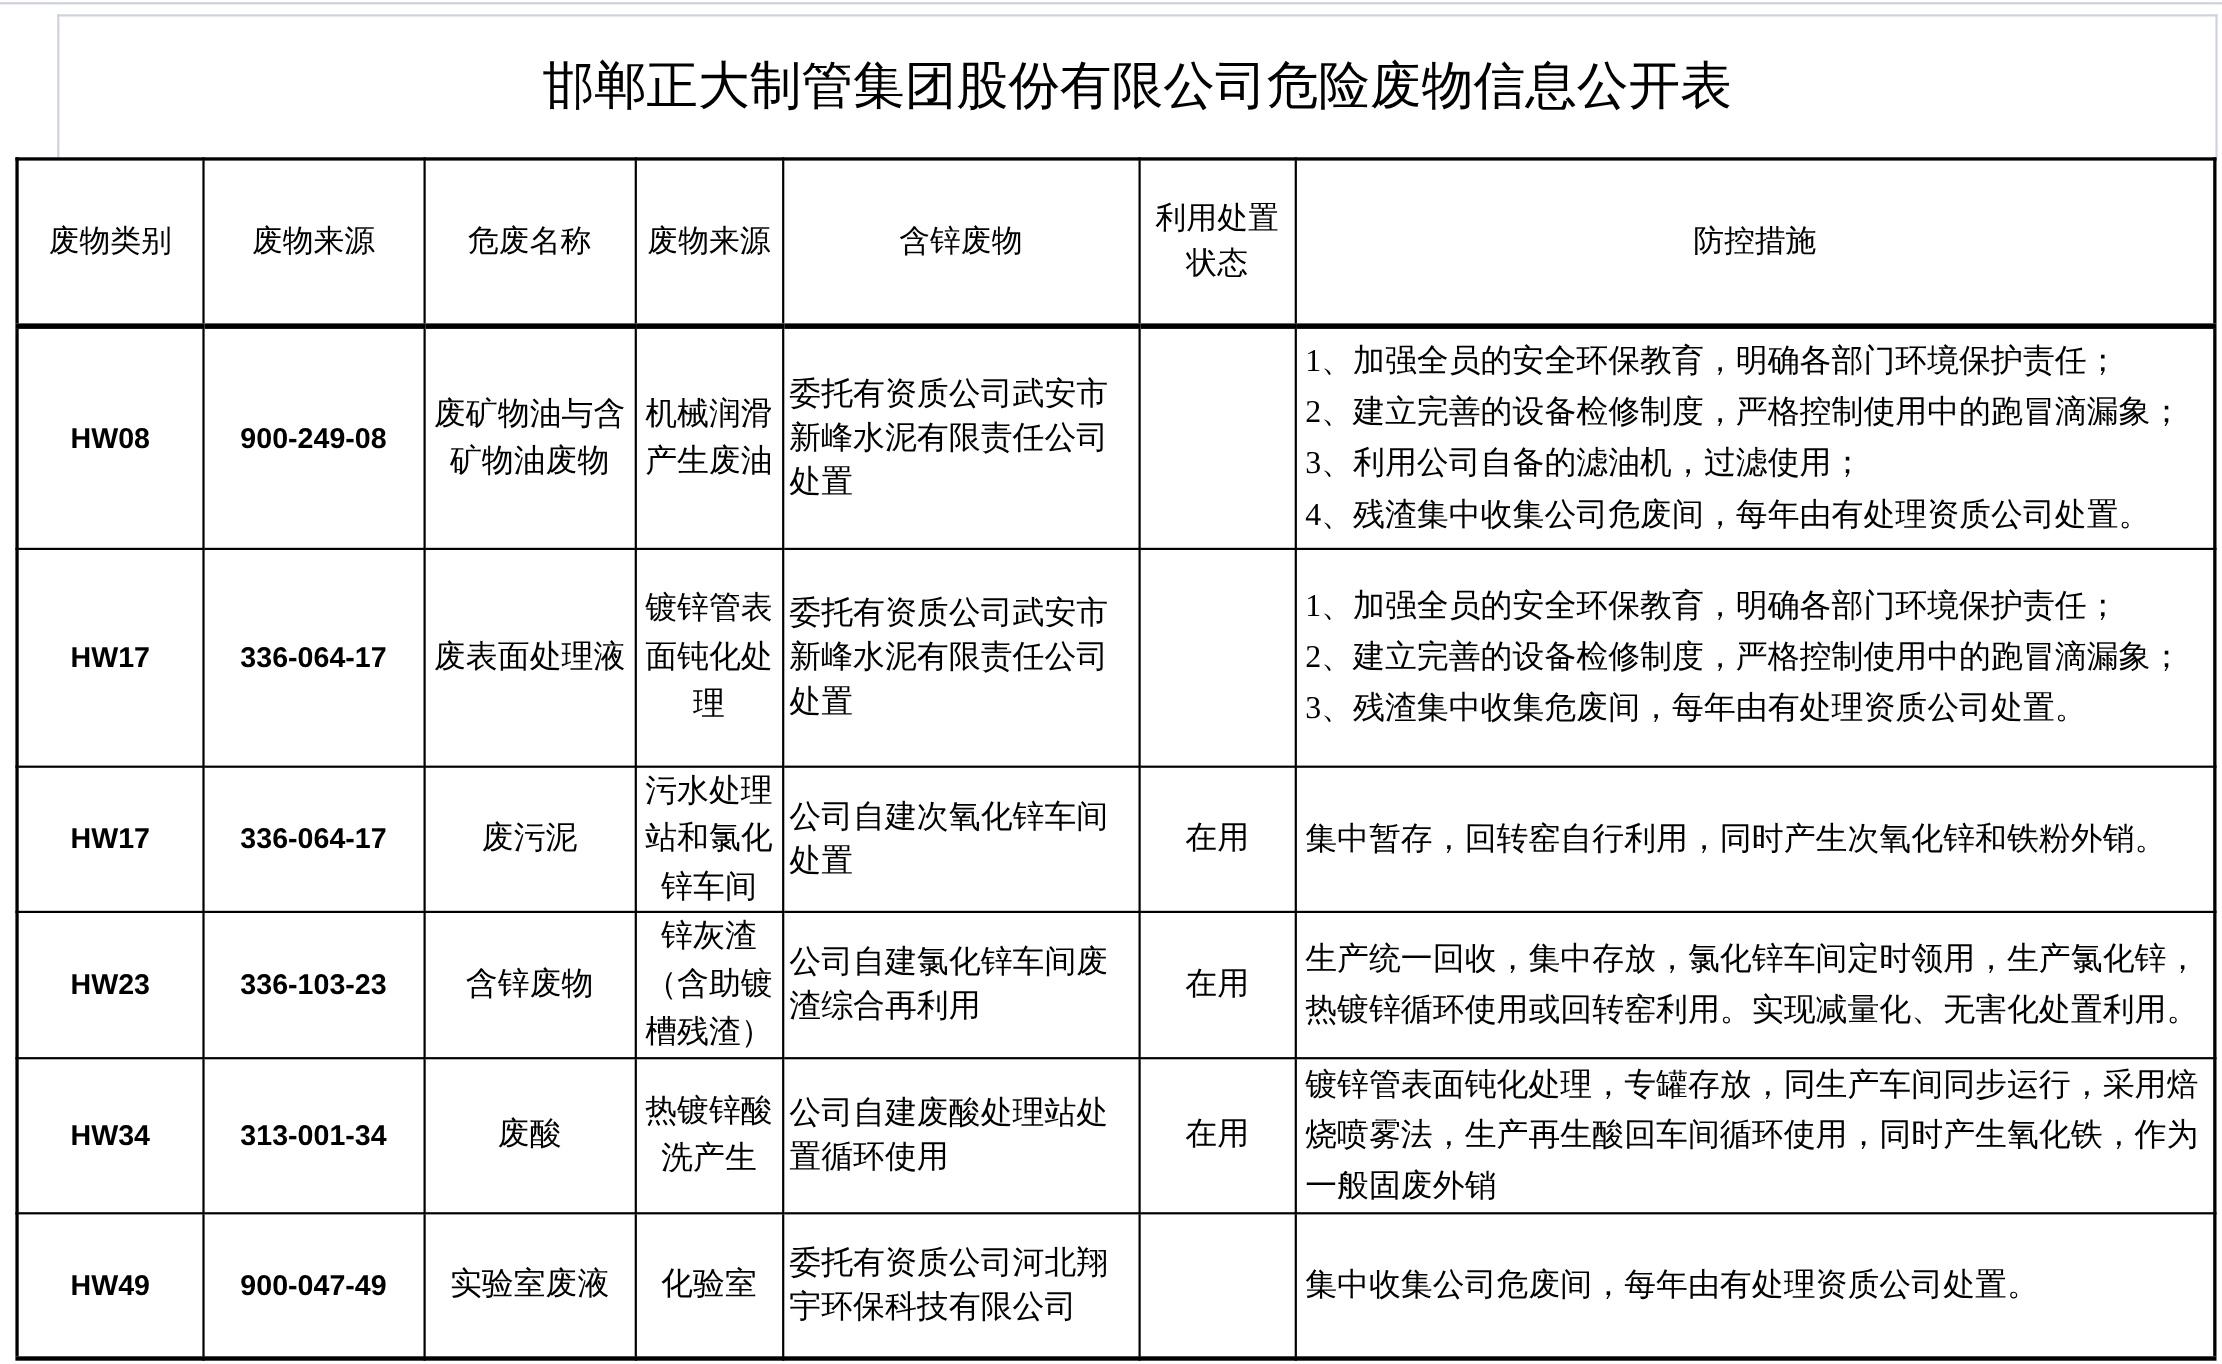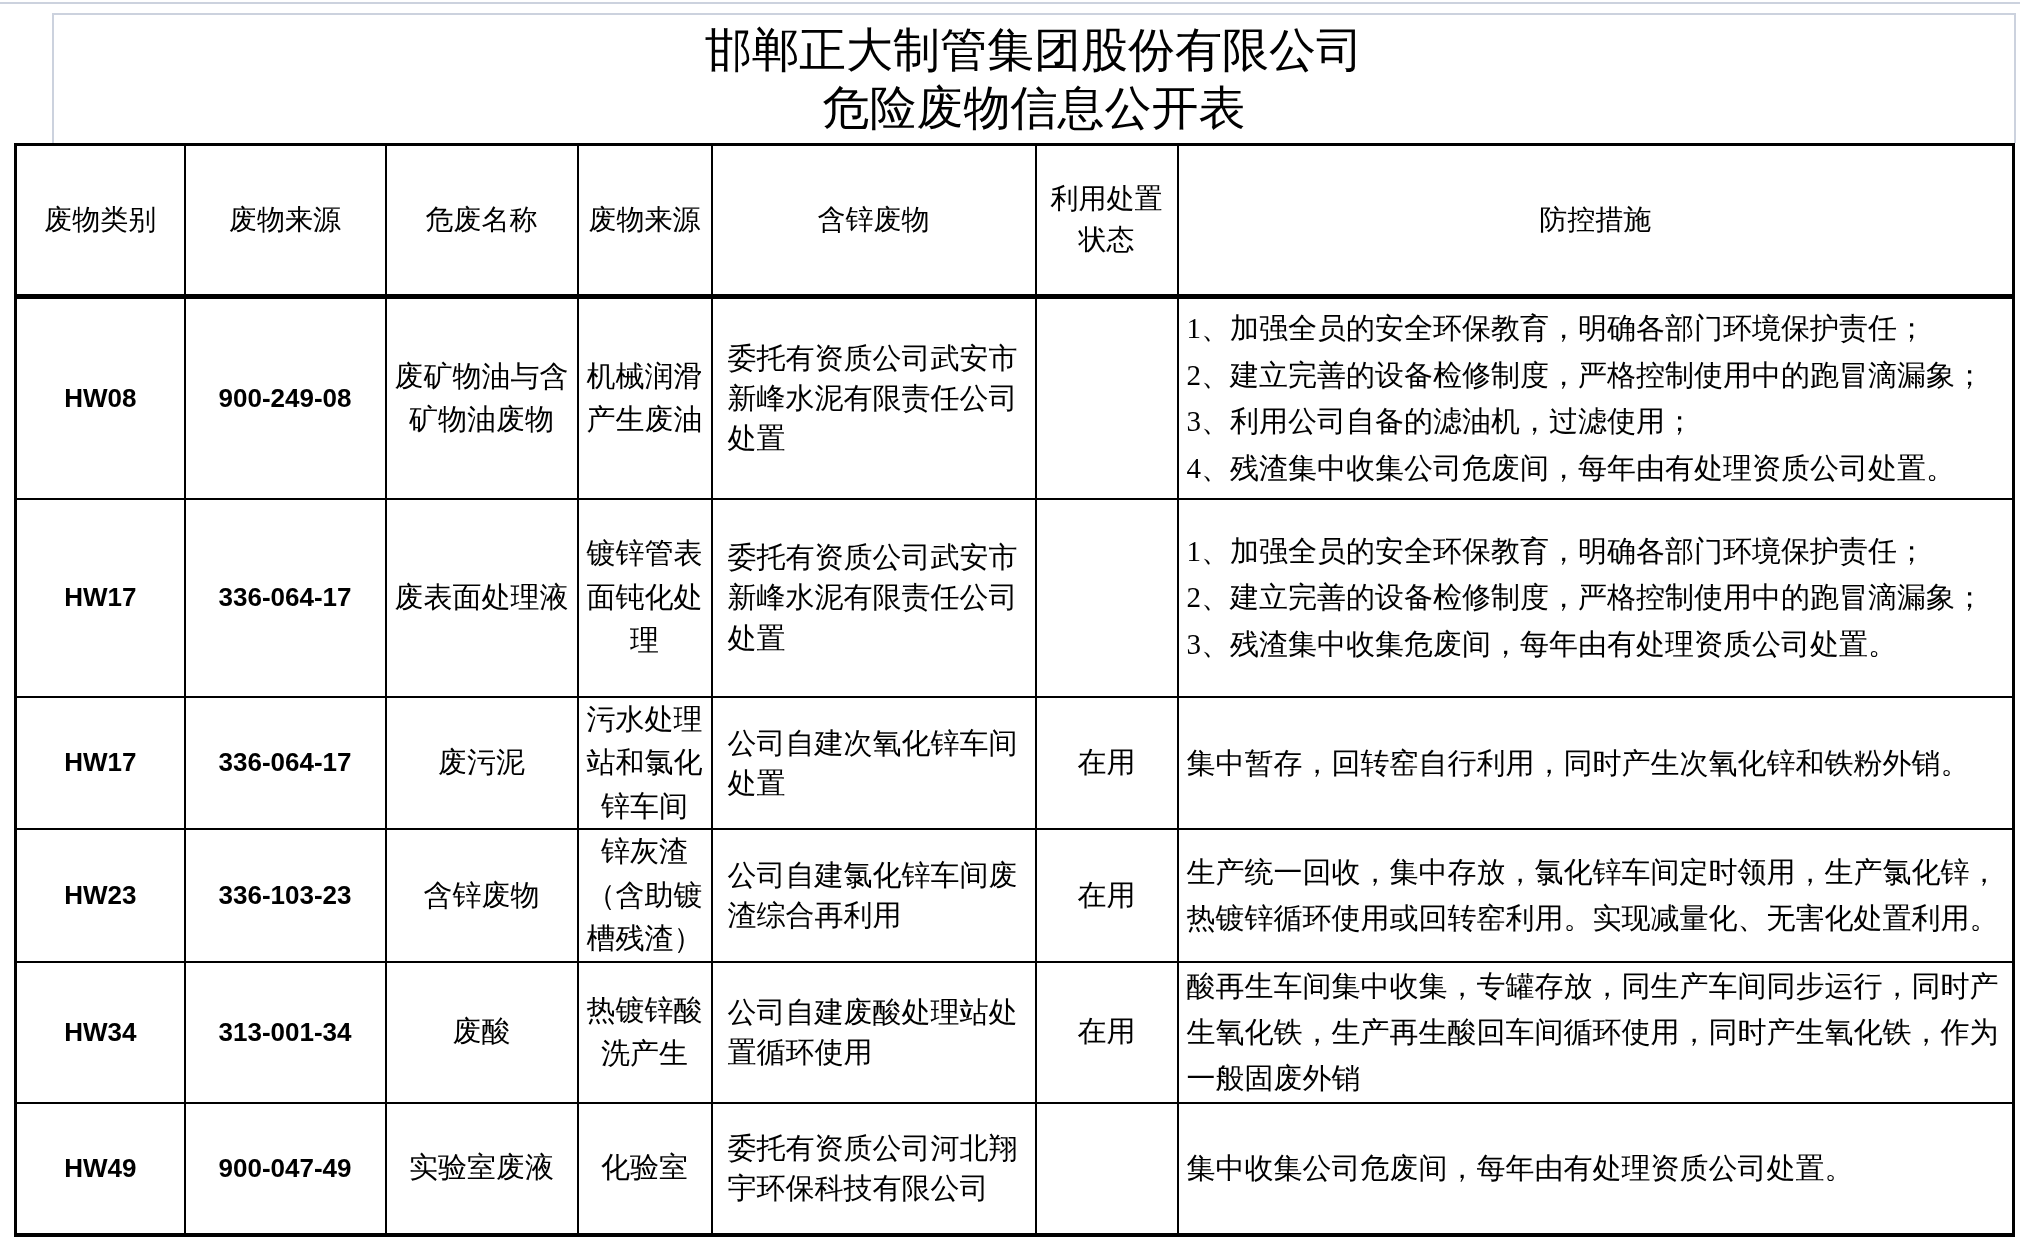--- a/index.html
+++ b/index.html
@@ -29,21 +29,21 @@
     position: absolute;
     left: 52px;
     top: 13px;
     width: 1964px;
     height: 130px;
     box-sizing: border-box;
     border-top: 2px solid #ccd2de;
     border-left: 2px solid #ccd2de;
     border-right: 2px solid #ccd2de;
     display: flex;
-    flex-direction: column;
+    flex-direction: row;
     align-items: center;
     justify-content: center;
     text-align: center;
   }
   .title-line {
     font-size: 47px;
     line-height: 58px;
     white-space: nowrap;
     font-family: "Liberation Serif", serif;
   }
@@ -79,21 +79,21 @@
     line-height: 1.5;
   }
   td.cell-category, td.cell-code {
     font-family: "Liberation Sans", sans-serif;
     font-weight: 700;
     font-size: 26px;
     letter-spacing: 0px;
   }
   td.cell-treatment {
     text-align: left;
-    padding: 0 15px;
+    padding: 0 5px;
     line-height: 1.38;
   }
   td.cell-status { text-align: center; margin-top: 44px; }
   td.cell-measures {
     text-align: left;
     padding: 0 8px;
     line-height: 1.6;
     white-space: pre-line;
   }
 </style>
@@ -172,21 +172,21 @@
       <td class="cell-status">在用</td>
       <td class="cell-measures">生产统一回收，集中存放，氯化锌车间定时领用，生产氯化锌，热镀锌循环使用或回转窑利用。实现减量化、无害化处置利用。</td>
     </tr>
         <tr style="height: 137px;">
       <td class="cell-category">HW34</td>
       <td class="cell-code">313-001-34</td>
       <td class="cell-name">废酸</td>
       <td class="cell-source">热镀锌酸洗产生</td>
       <td class="cell-treatment">公司自建废酸处理站处置循环使用</td>
       <td class="cell-status">在用</td>
-      <td class="cell-measures">酸再生车间集中收集，专罐存放，同生产车间同步运行，同时产生氧化铁，生产再生酸回车间循环使用，同时产生氧化铁，作为一般固废外销</td>
+      <td class="cell-measures">镀锌管表面钝化处理，专罐存放，同生产车间同步运行，采用焙烧喷雾法，生产再生酸回车间循环使用，同时产生氧化铁，作为一般固废外销</td>
     </tr>
         <tr style="height: 132px;">
       <td class="cell-category">HW49</td>
       <td class="cell-code">900-047-49</td>
       <td class="cell-name">实验室废液</td>
       <td class="cell-source">化验室</td>
       <td class="cell-treatment">委托有资质公司河北翔宇环保科技有限公司</td>
       <td class="cell-status"></td>
       <td class="cell-measures">集中收集公司危废间，每年由有处理资质公司处置。</td>
     </tr>

